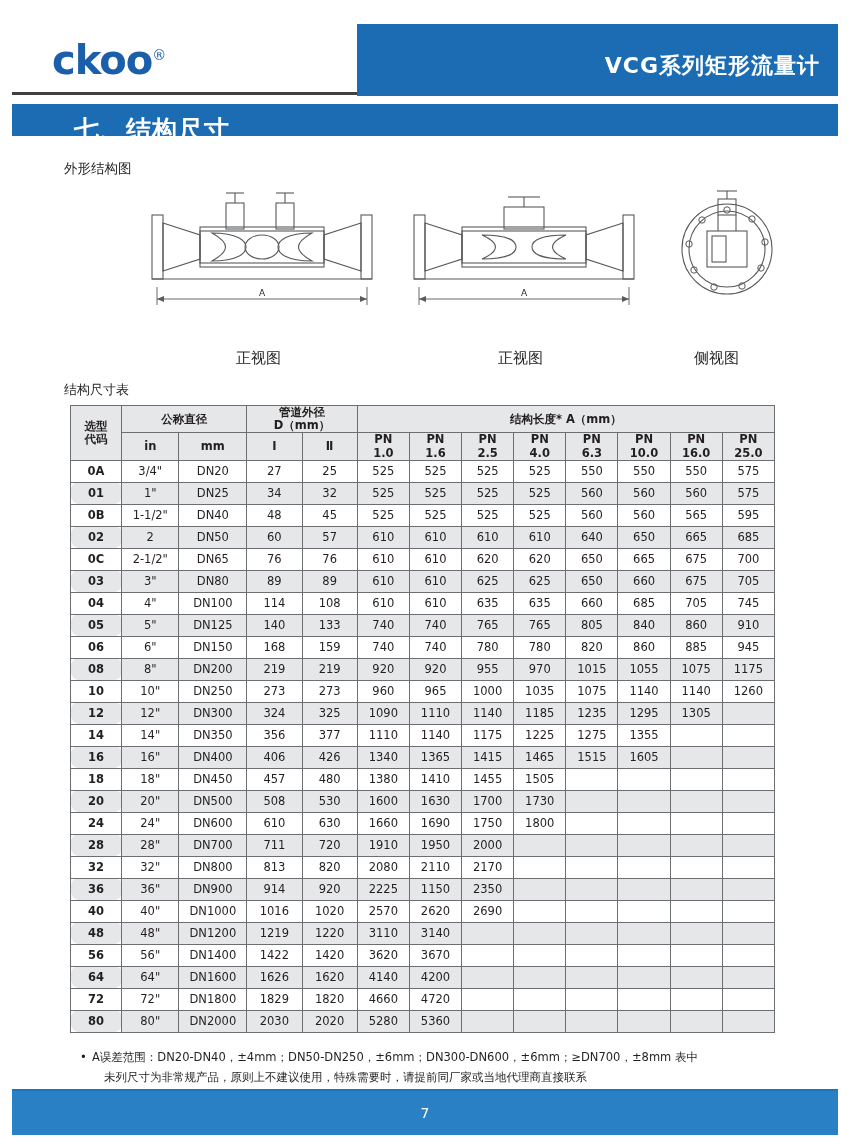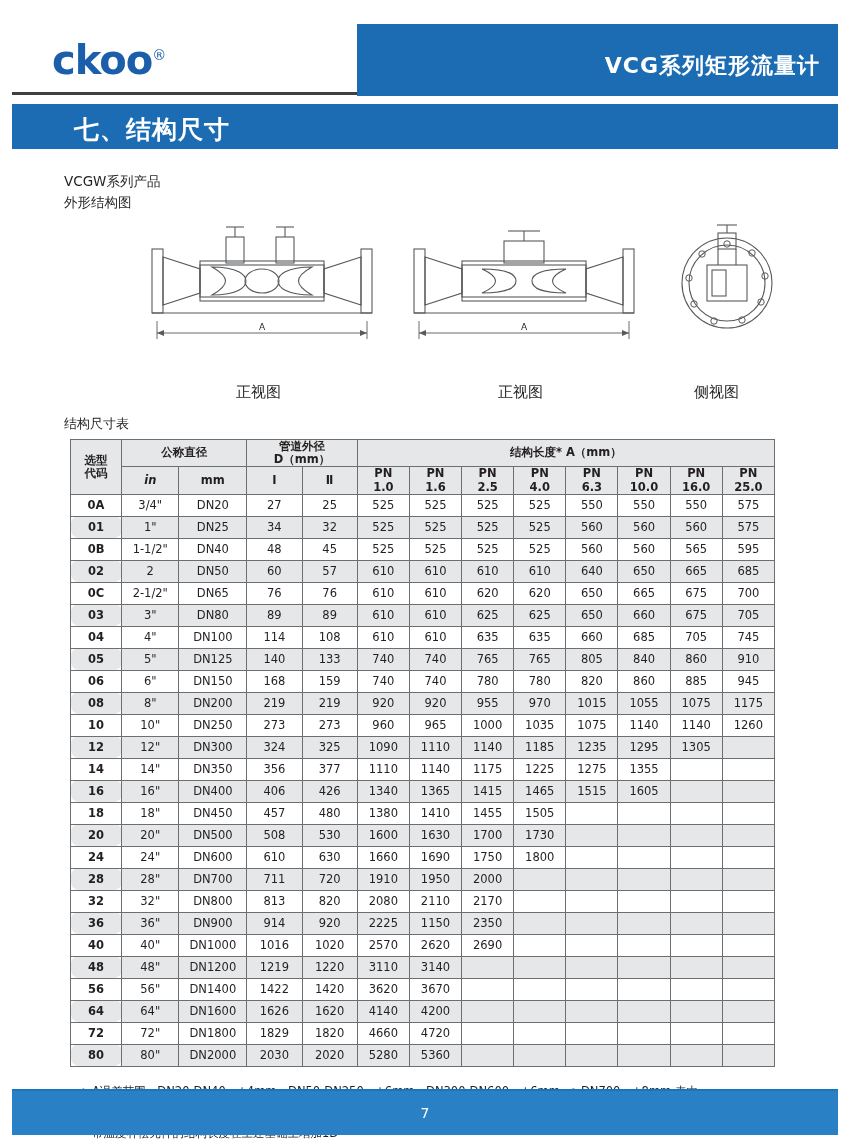--- a/index.html
+++ b/index.html
@@ -52,21 +52,21 @@
     font-size:22px;
     font-weight:bold;
     font-family:"DejaVu Sans", sans-serif;
     letter-spacing:1px;
   }
 
   
   .section-band{
     position:relative;
     margin-top:9px;
-    height:45px;
+    height:32px;
     background:#1b6cb3;
   }
   .section-band .txt{
     position:absolute;
     left:62px;top:9px;
     color:#ffffff;
     font-size:25px;
     font-weight:bold;
     font-family:"DejaVu Sans", sans-serif;
     letter-spacing:1px;
@@ -178,21 +178,20 @@
     </div>
   </div>
 
   <div class="section-band">
     <div class="txt">七、结构尺寸</div>
   </div>
 
   <div class="content">
 
     <div class="sub-head">
-      <div>VCGW系列产品</div>
       <div>外形结构图</div>
     </div>
 
     <div class="drawings">
 
       <div class="dwg" style="left:78px;">
         <svg width="240" height="140" viewBox="0 0 240 140">
           <g fill="none" stroke="#58595b" stroke-width="1.1">
 
             <rect x="10" y="28" width="11" height="64"></rect>
@@ -299,21 +298,21 @@
             <div>代码</div>
           </th>
           <th colspan="2" style="width:118px;">公称直径</th>
           <th colspan="2" style="width:104px;">
             <div>管道外径</div>
             <div>D（mm）</div>
           </th>
           <th colspan="8">结构长度*  A（mm）</th>
         </tr>
         <tr>
-          <th style="width:54px;font-style:italic;">in</th>
+          <th style="width:54px;">in</th>
           <th style="width:64px;">mm</th>
           <th style="width:52px;">Ⅰ</th>
           <th style="width:52px;">Ⅱ</th>
           <th class="th-sub" style="width:49px;">
               <div>PN</div>
               <div>1.0</div>
             </th>
           <th class="th-sub" style="width:49px;">
               <div>PN</div>
               <div>1.6</div>

